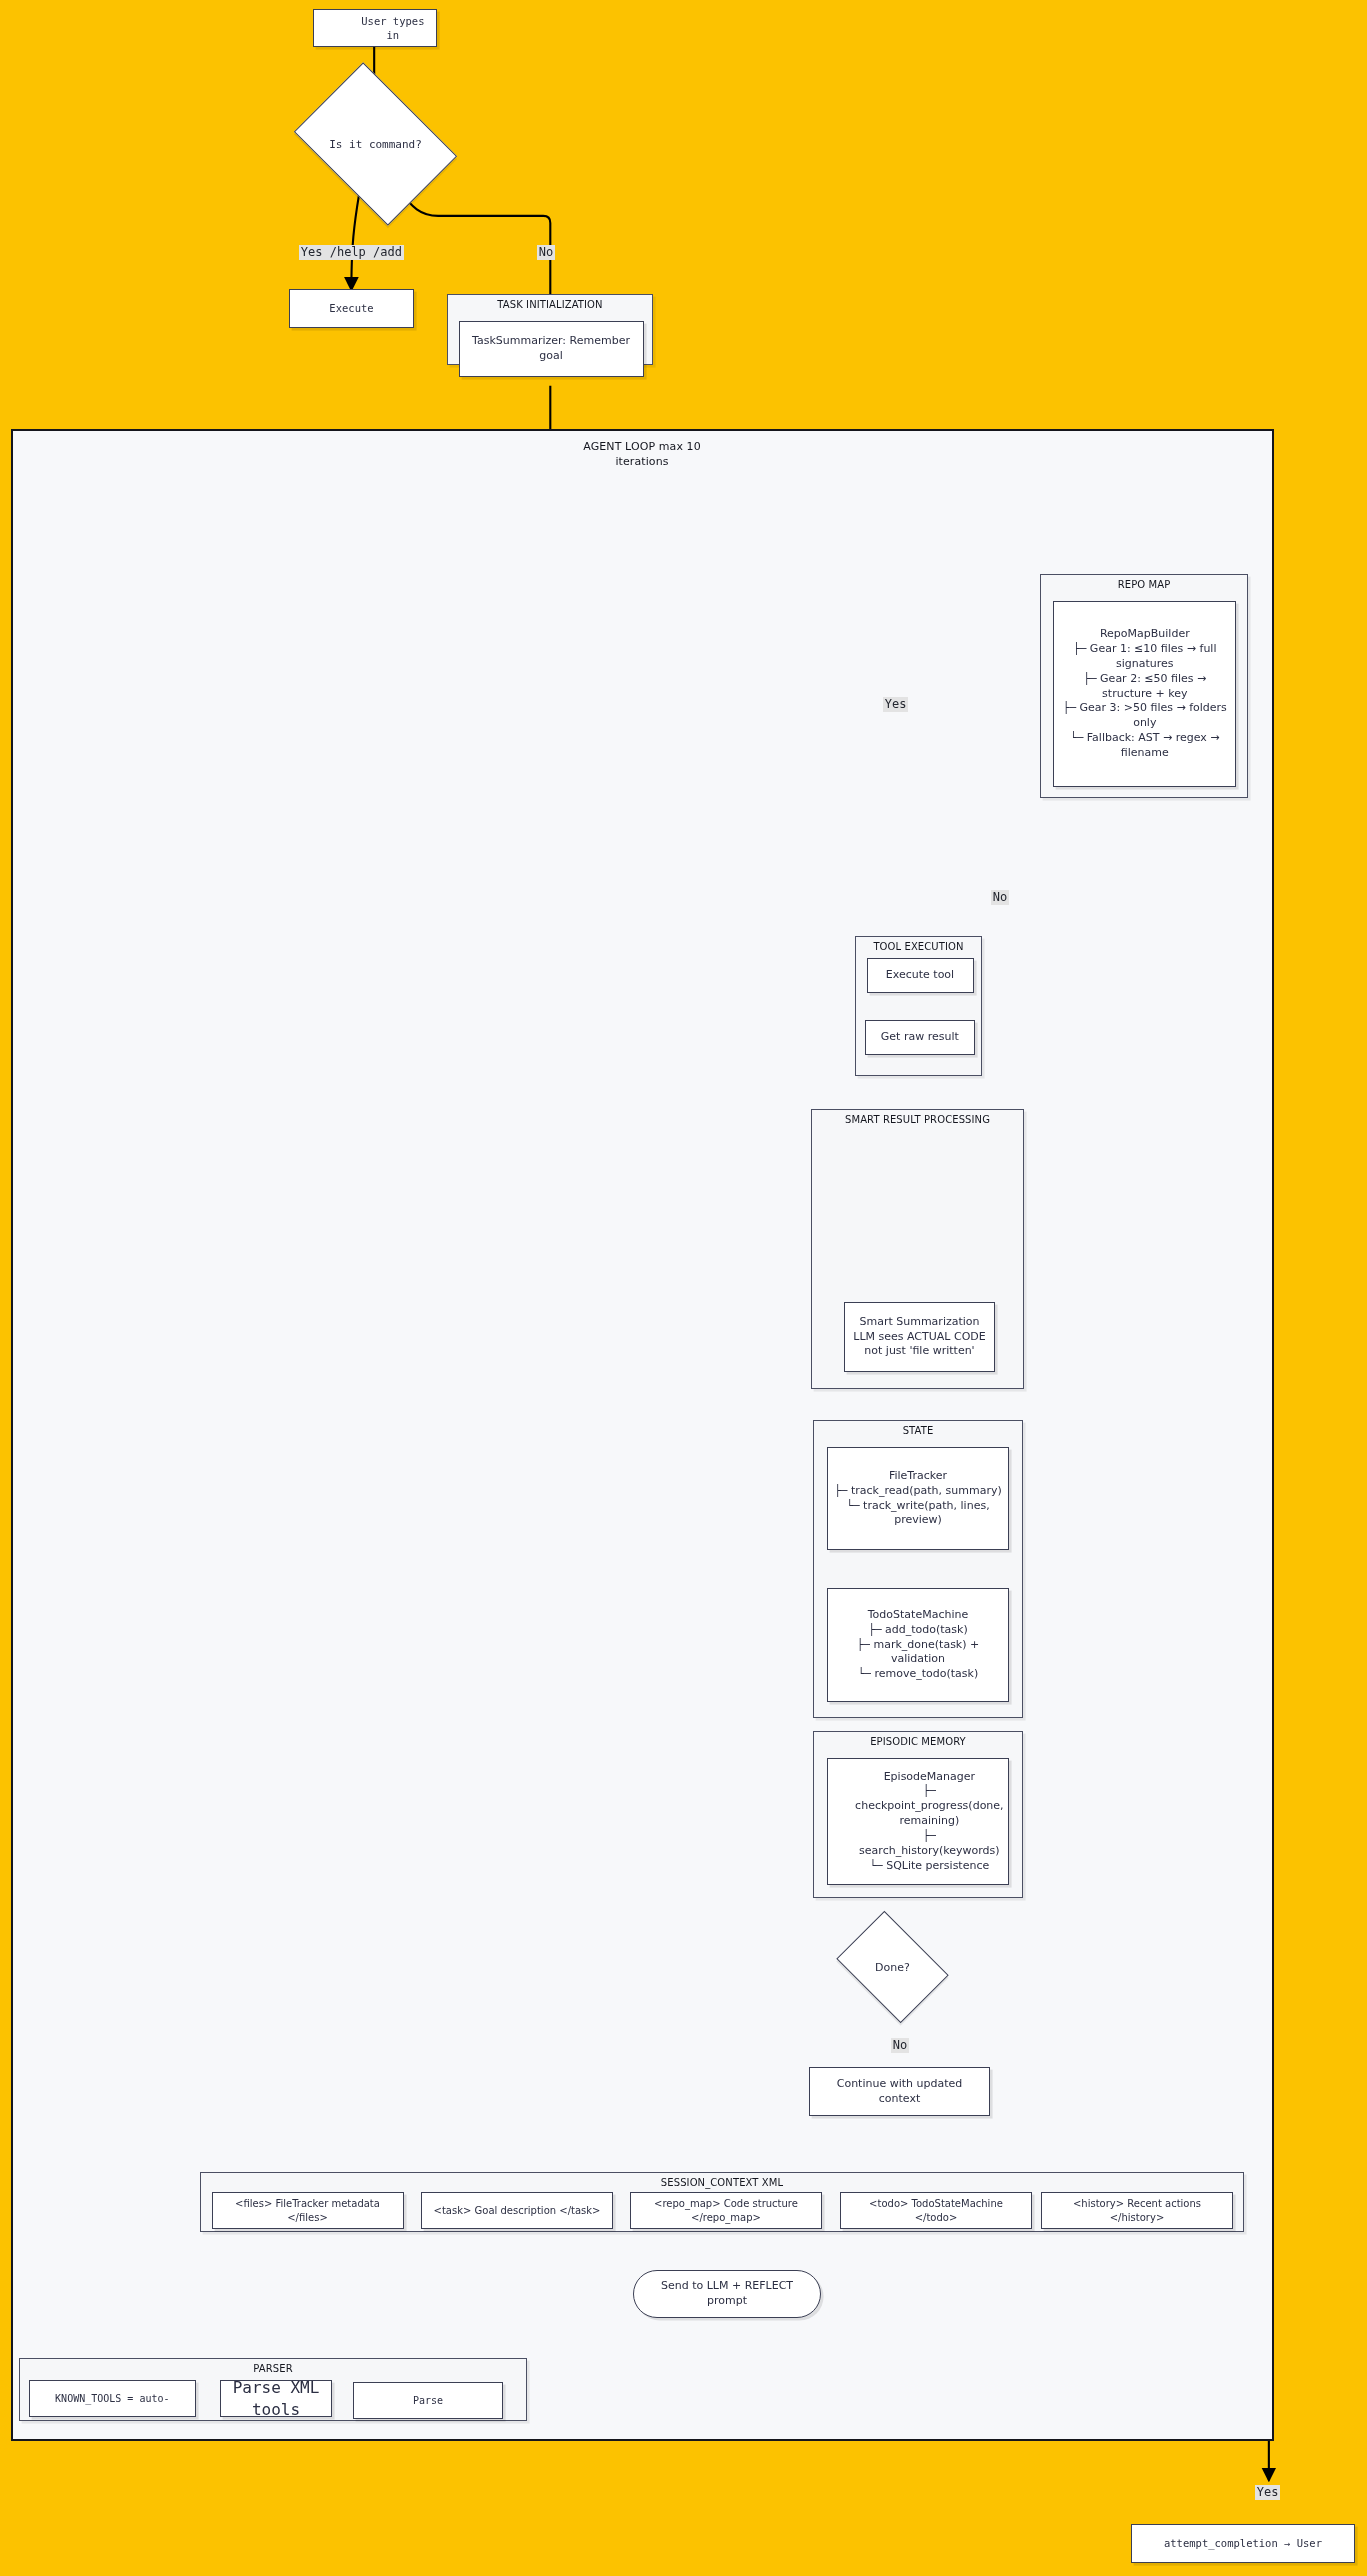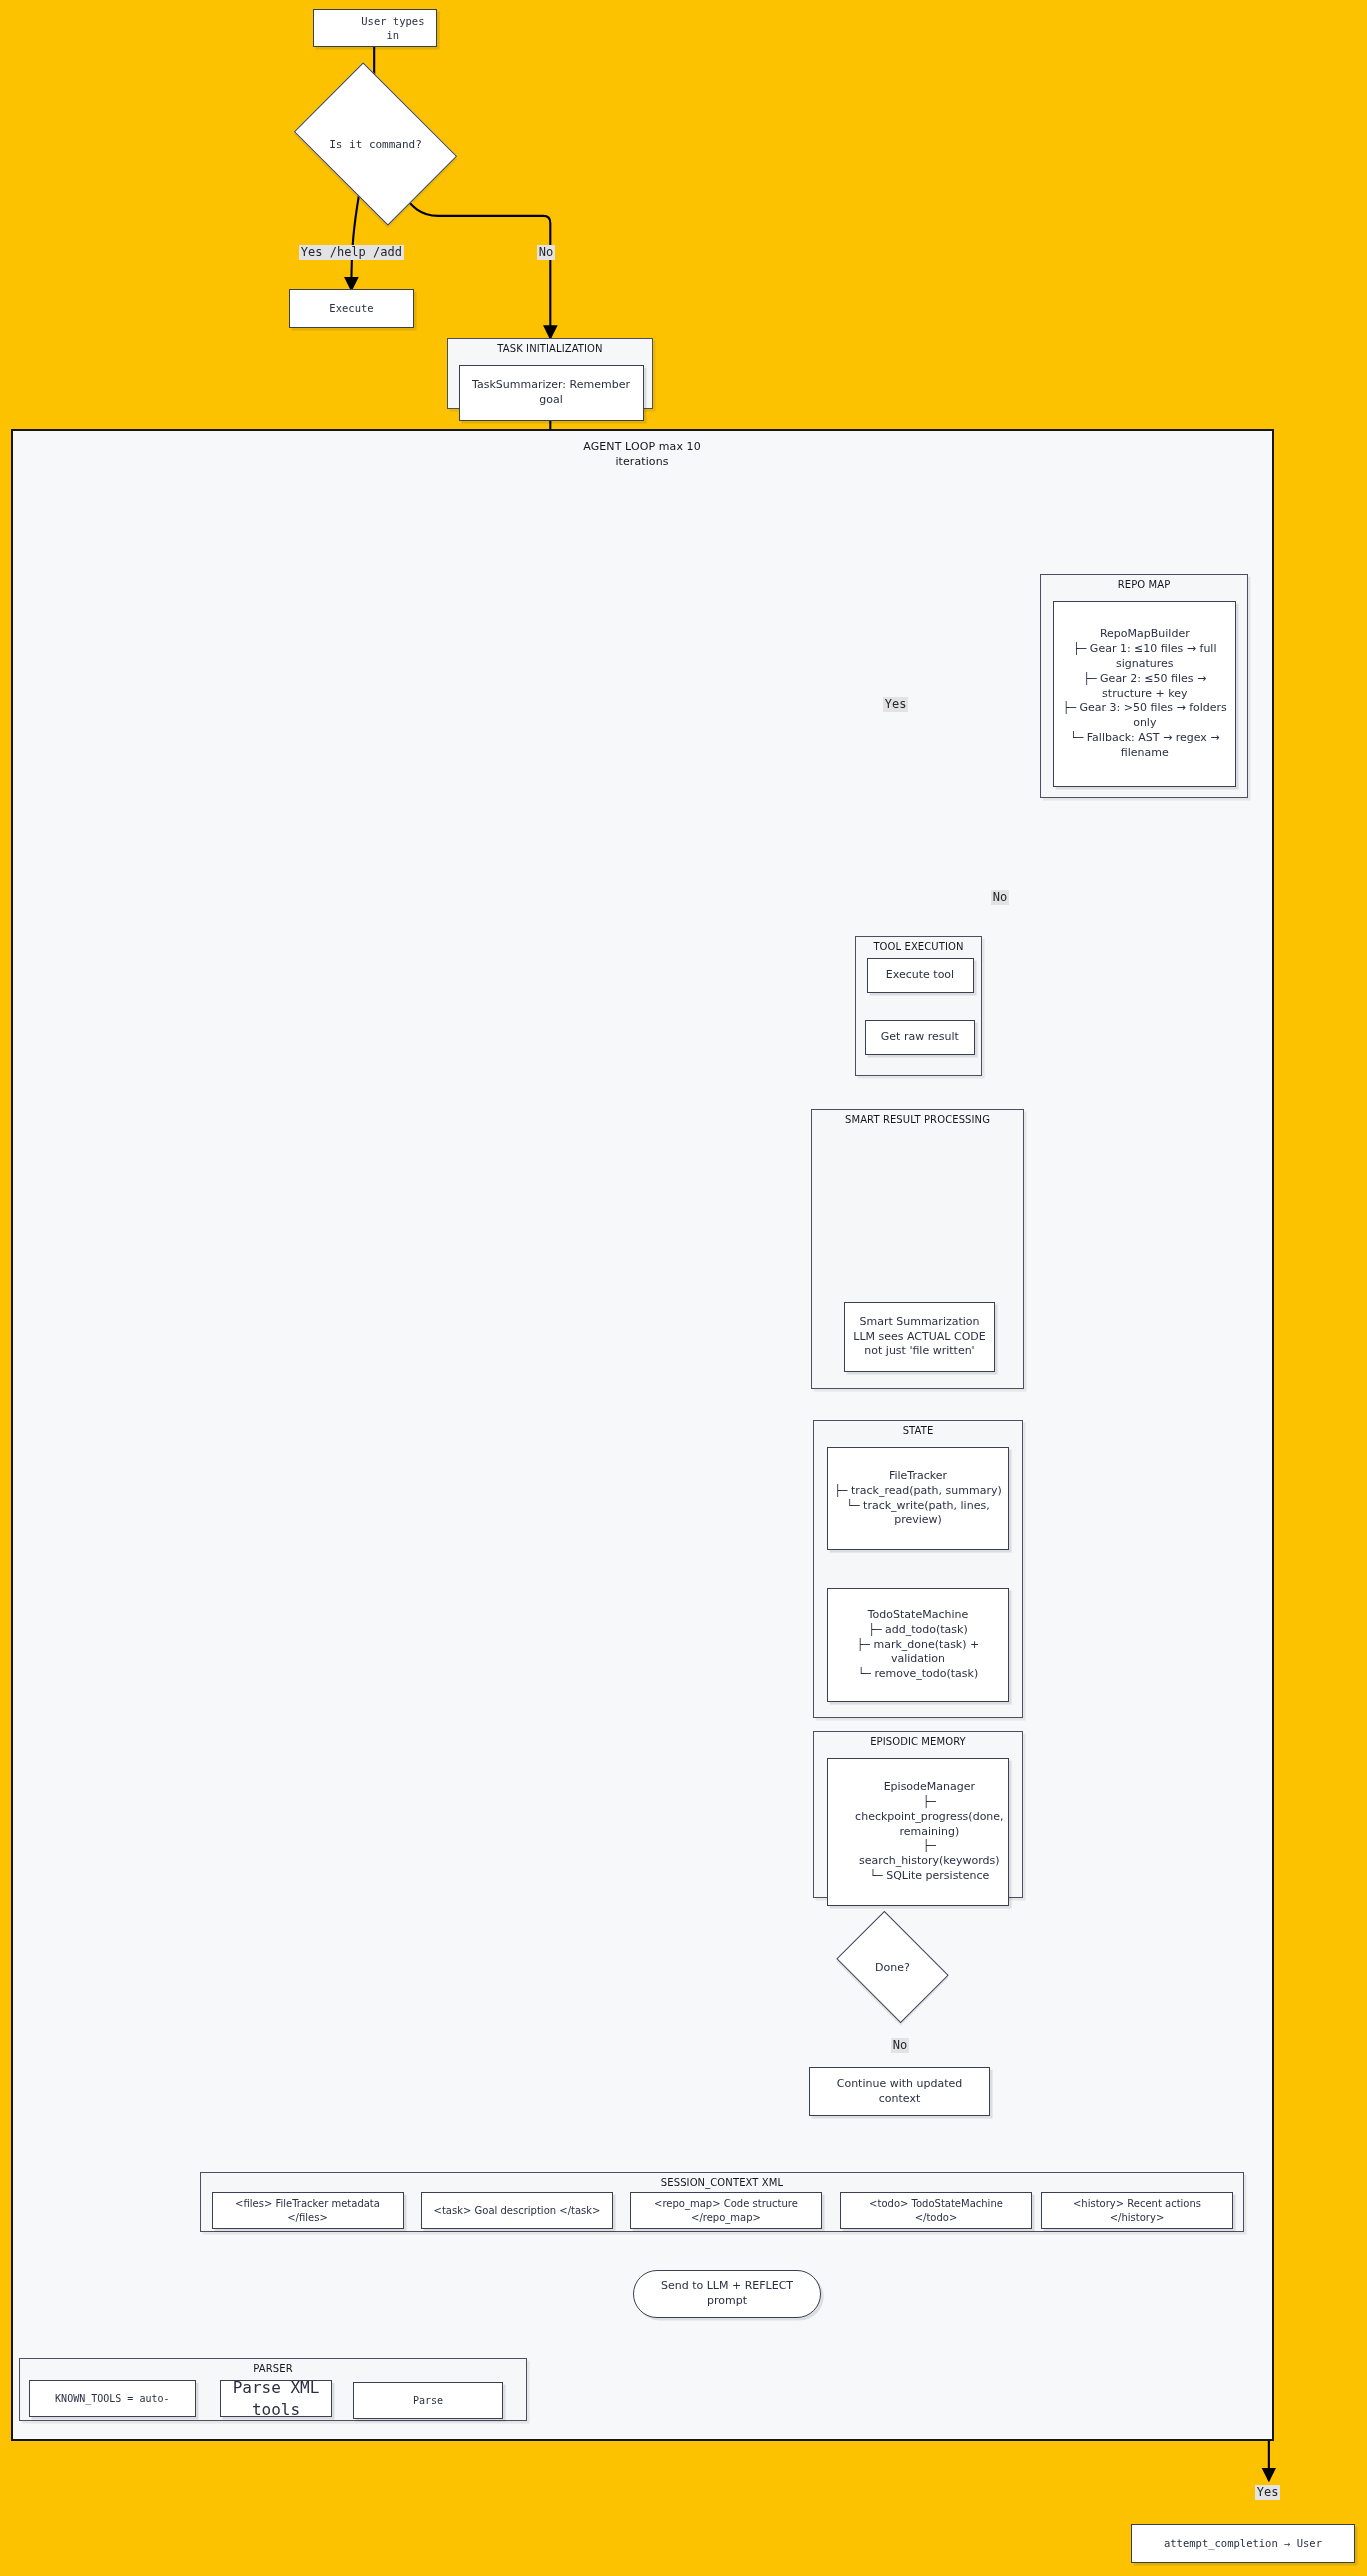--- a/index.html
+++ b/index.html
@@ -169,21 +169,21 @@
     <span class="dlabel">Is it command?</span>
   </div>
 
   <div class="elabel" style="left:299px;top:245px;">Yes /help /add</div>
   <div class="elabel" style="left:537px;top:245px;">No</div>
 
   <div class="node mono" style="left:289px;top:289px;width:125px;height:39px;">
     <span class="inner">Execute</span>
   </div>
 
-  <div class="sg" style="left:447px;top:294px;width:206px;height:71px;margin-top:44px;">
+  <div class="sg" style="left:447px;top:294px;width:206px;height:71px;">
     <div class="sg-title">TASK INITIALIZATION</div>
     <div class="node" style="left:10.5px;top:26px;width:185px;height:56px;">
       <span class="inner">TaskSummarizer: Remember goal</span>
     </div>
   </div>
 
   <div class="sg loop" style="left:10.5px;top:429px;width:1263px;height:2012px;">
     <div class="sg-title">AGENT LOOP max 10
 iterations</div>
   </div>
@@ -231,21 +231,21 @@
     <div class="node" style="left:13px;top:167px;width:182px;height:114px;">
       <span class="inner">TodoStateMachine
 ├─ add_todo(task)
 ├─ mark_done(task) + validation
 └─ remove_todo(task)</span>
     </div>
   </div>
 
   <div class="sg" style="left:813px;top:1731px;width:210px;height:167px;">
     <div class="sg-title">EPISODIC MEMORY</div>
-    <div class="node" style="left:13px;top:26px;width:182px;height:148px;padding-left:28px;">
+    <div class="node" style="left:13px;top:26px;width:182px;height:127px;padding-left:28px;">
       <span class="inner">EpisodeManager
 ├─ checkpoint_progress(done, remaining)
 ├─ search_history(keywords)
 └─ SQLite persistence</span>
     </div>
   </div>
 
   <div class="diamond sans" style="left:847px;top:1933px;width:91px;height:68px;">
     <span class="dshape"></span>
     <span class="dlabel">Done?</span>

